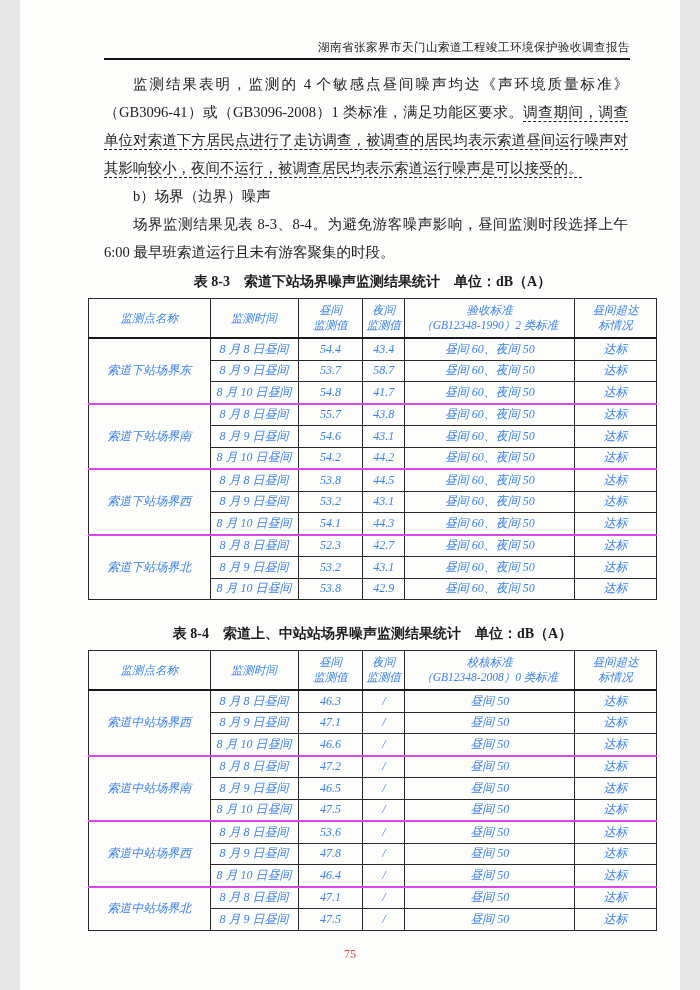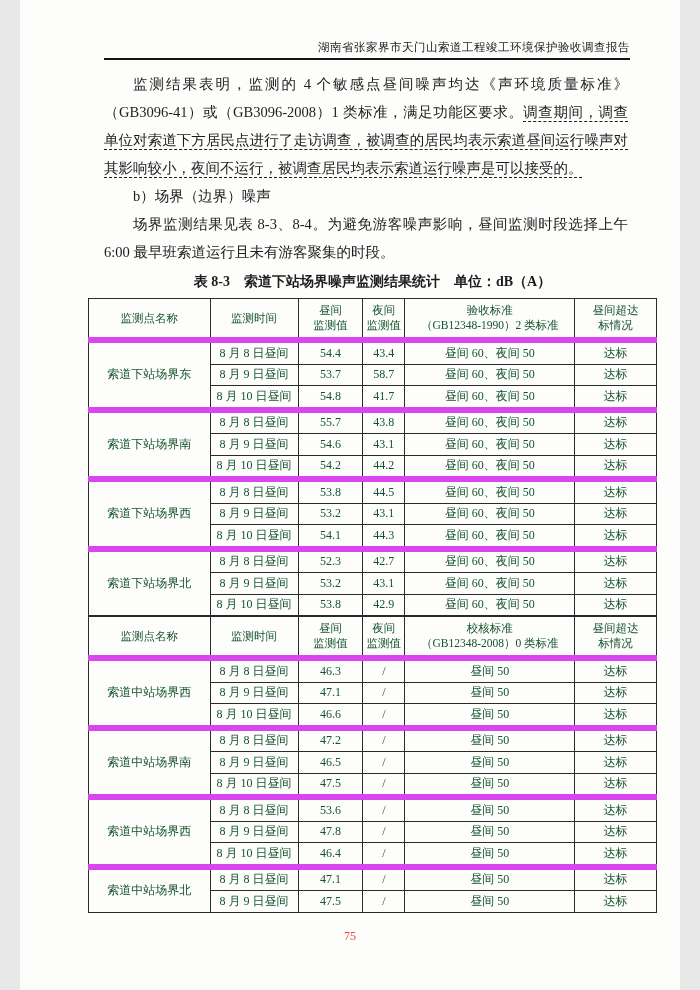--- a/index.html
+++ b/index.html
@@ -53,21 +53,22 @@
     font-size: 14px;
     line-height: 20px;
   }
   .caption.second { margin-top: 18px; }
   table.noise-table {
     border-collapse: collapse;
     table-layout: fixed;
     width: 569px;
     border: 1.6px solid #1a1a1a;
     font-size: 12px;
-    color: #14532d;
+    color: #3b82f6;
+    font-style: italic;
   }
   table.noise-table th {
     font-weight: normal;
     font-size: 11.5px;
     line-height: 15px;
     white-space: pre-line;
     height: 36px;
     border: 1px solid #2a2a2a;
     border-bottom: 2px solid #1a1a1a;
     padding: 1px 2px;
@@ -76,21 +77,21 @@
   }
   table.noise-table td {
     border: 1px solid #2a2a2a;
     height: 20.5px;
     padding: 0 2px;
     text-align: center;
     vertical-align: middle;
     white-space: nowrap;
     overflow: hidden;
   }
-  table.noise-table tr.group-first td { border-top: 6px solid #d946ef; }
+  table.noise-table tr.group-first td { border-top: 2px solid #d946ef; }
   td.point-name { font-size: 12px; }
   
   .page-footer {
     margin-top: 16px;
     text-align: center;
     font-size: 12px;
     color: #ef4444;
   }
 </style>
 </head>
@@ -219,20 +220,21 @@
             <td>8 月 10 日昼间</td>
             <td>53.8</td>
             <td>42.9</td>
             <td>昼间 60、夜间 50</td>
             <td>达标</td>
           </tr>
         </tbody>
       </table>
   </div>
 
+  <div class="caption second">表 8-4　索道上、中站站场界噪声监测结果统计　单位：dB（A）</div>
   <div class="table-wrap">
     <table class="noise-table">
         <colgroup>
           <col style="width: 21.4%;">
           <col style="width: 15.5%;">
           <col style="width: 11.4%;">
           <col style="width: 7.4%;">
           <col style="width: 29.9%;">
           <col style="width: 14.4%;">
         </colgroup>

